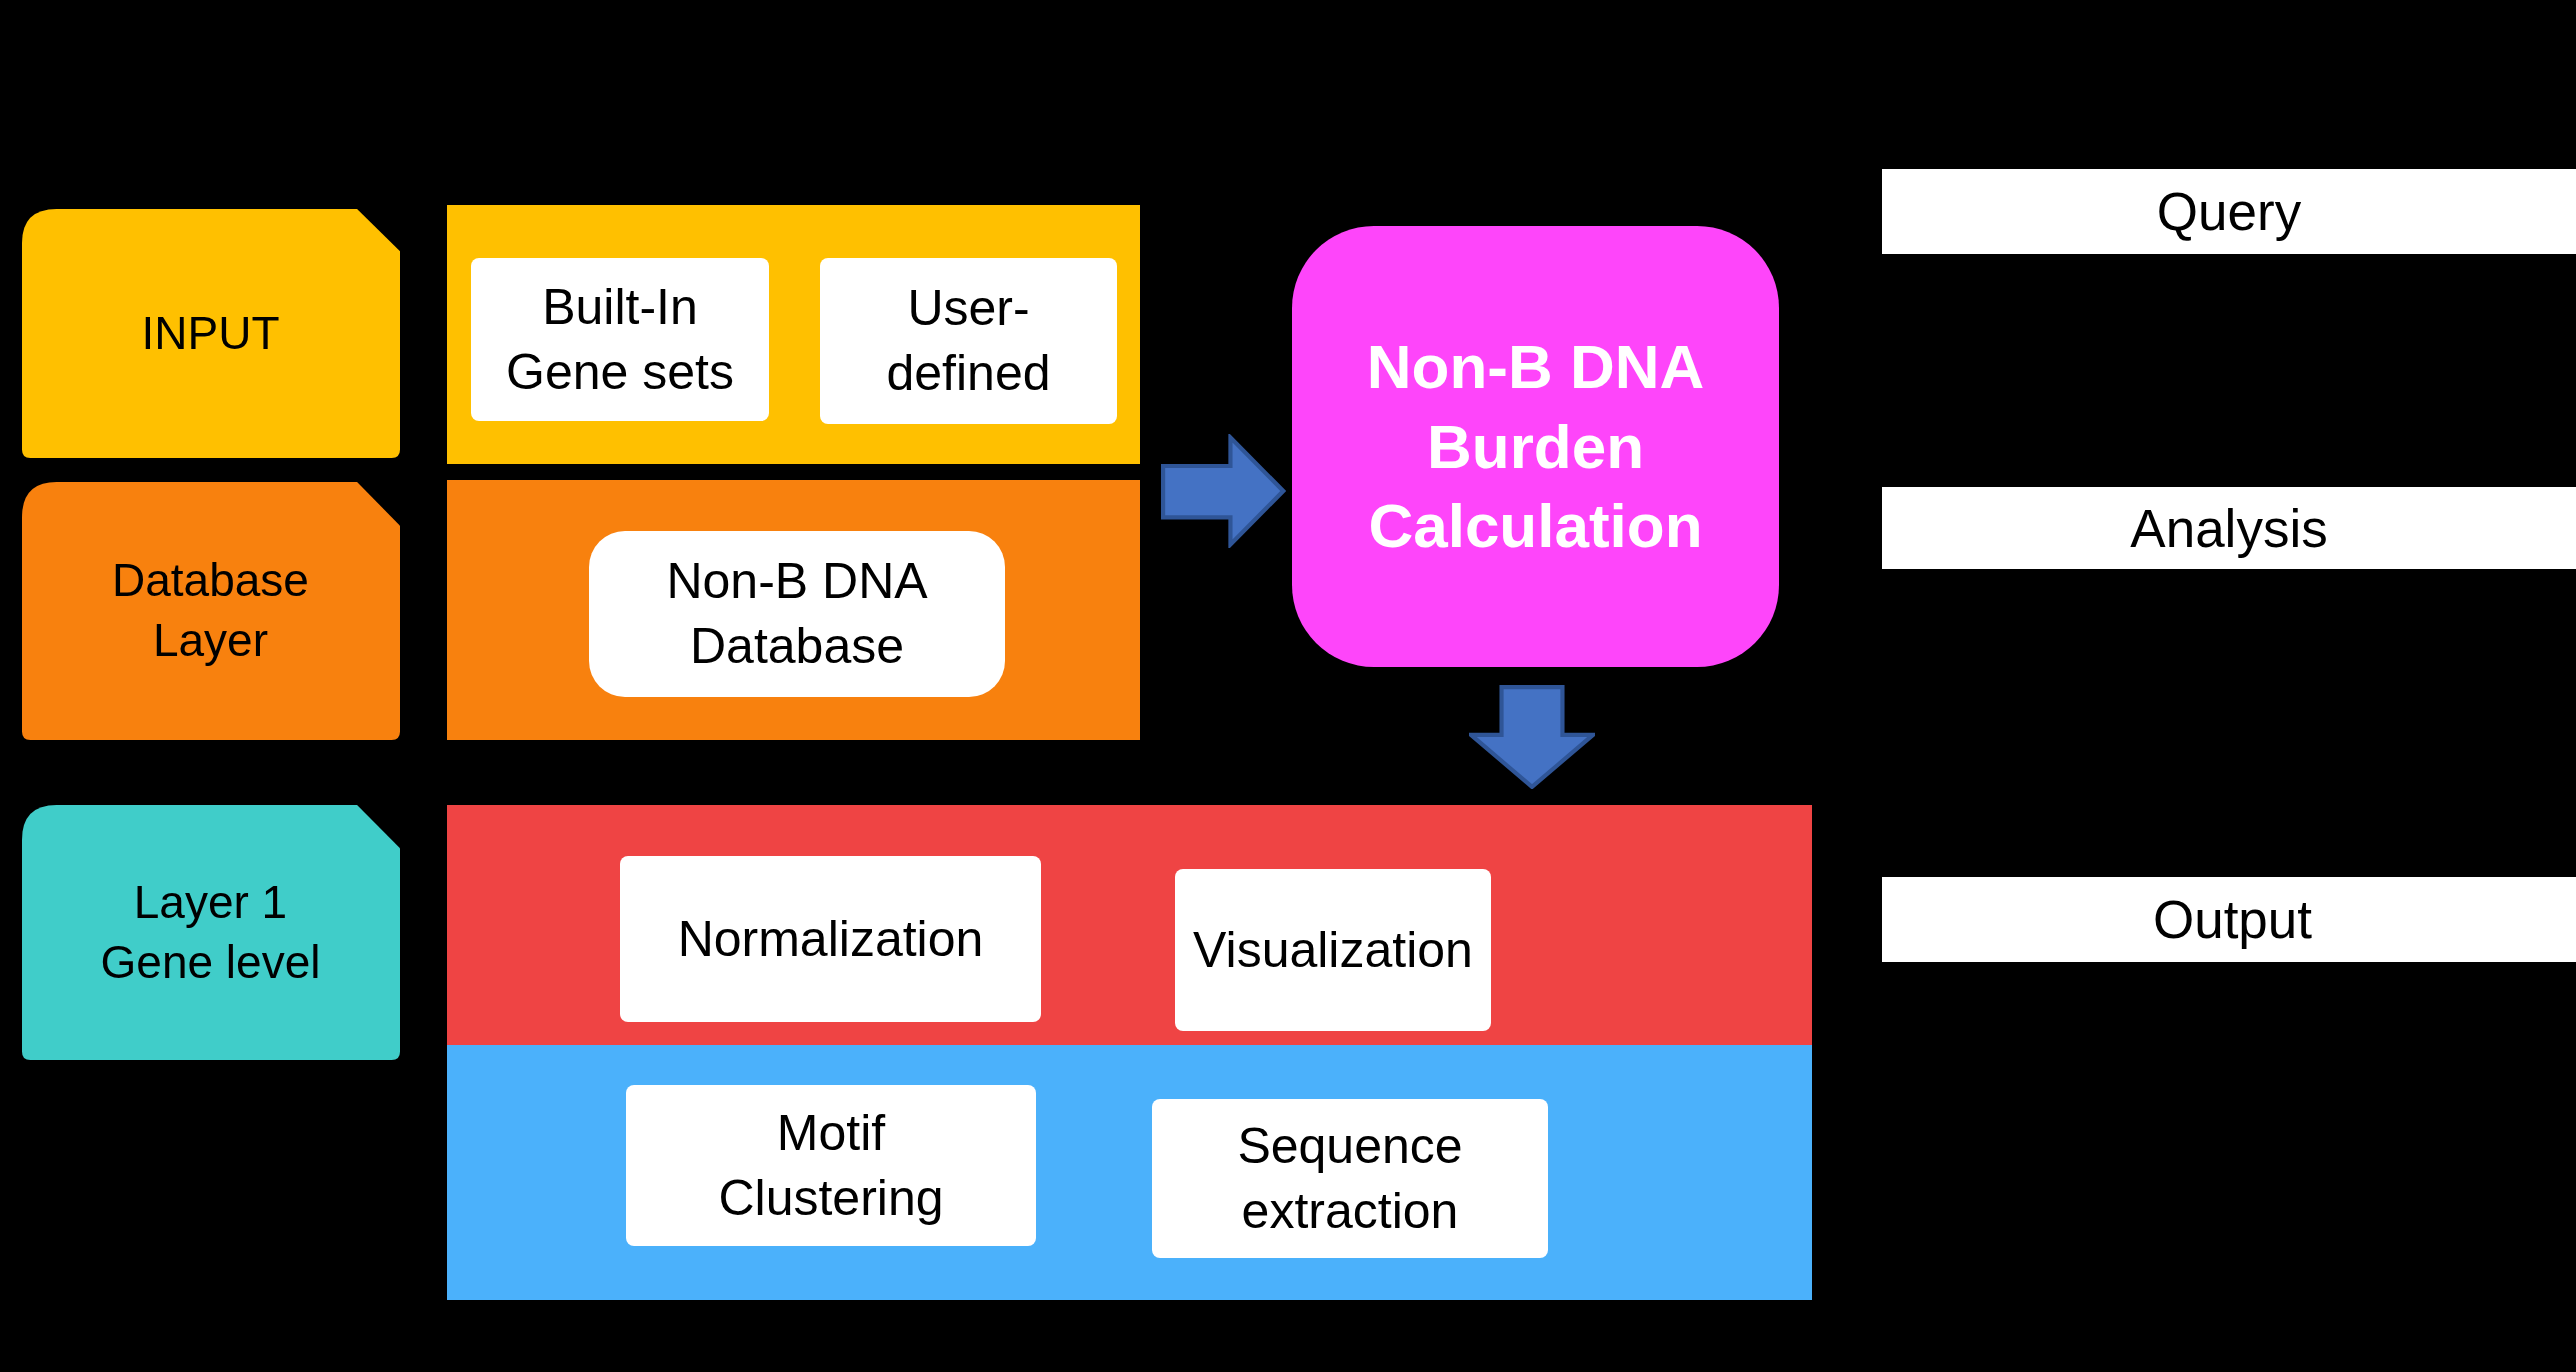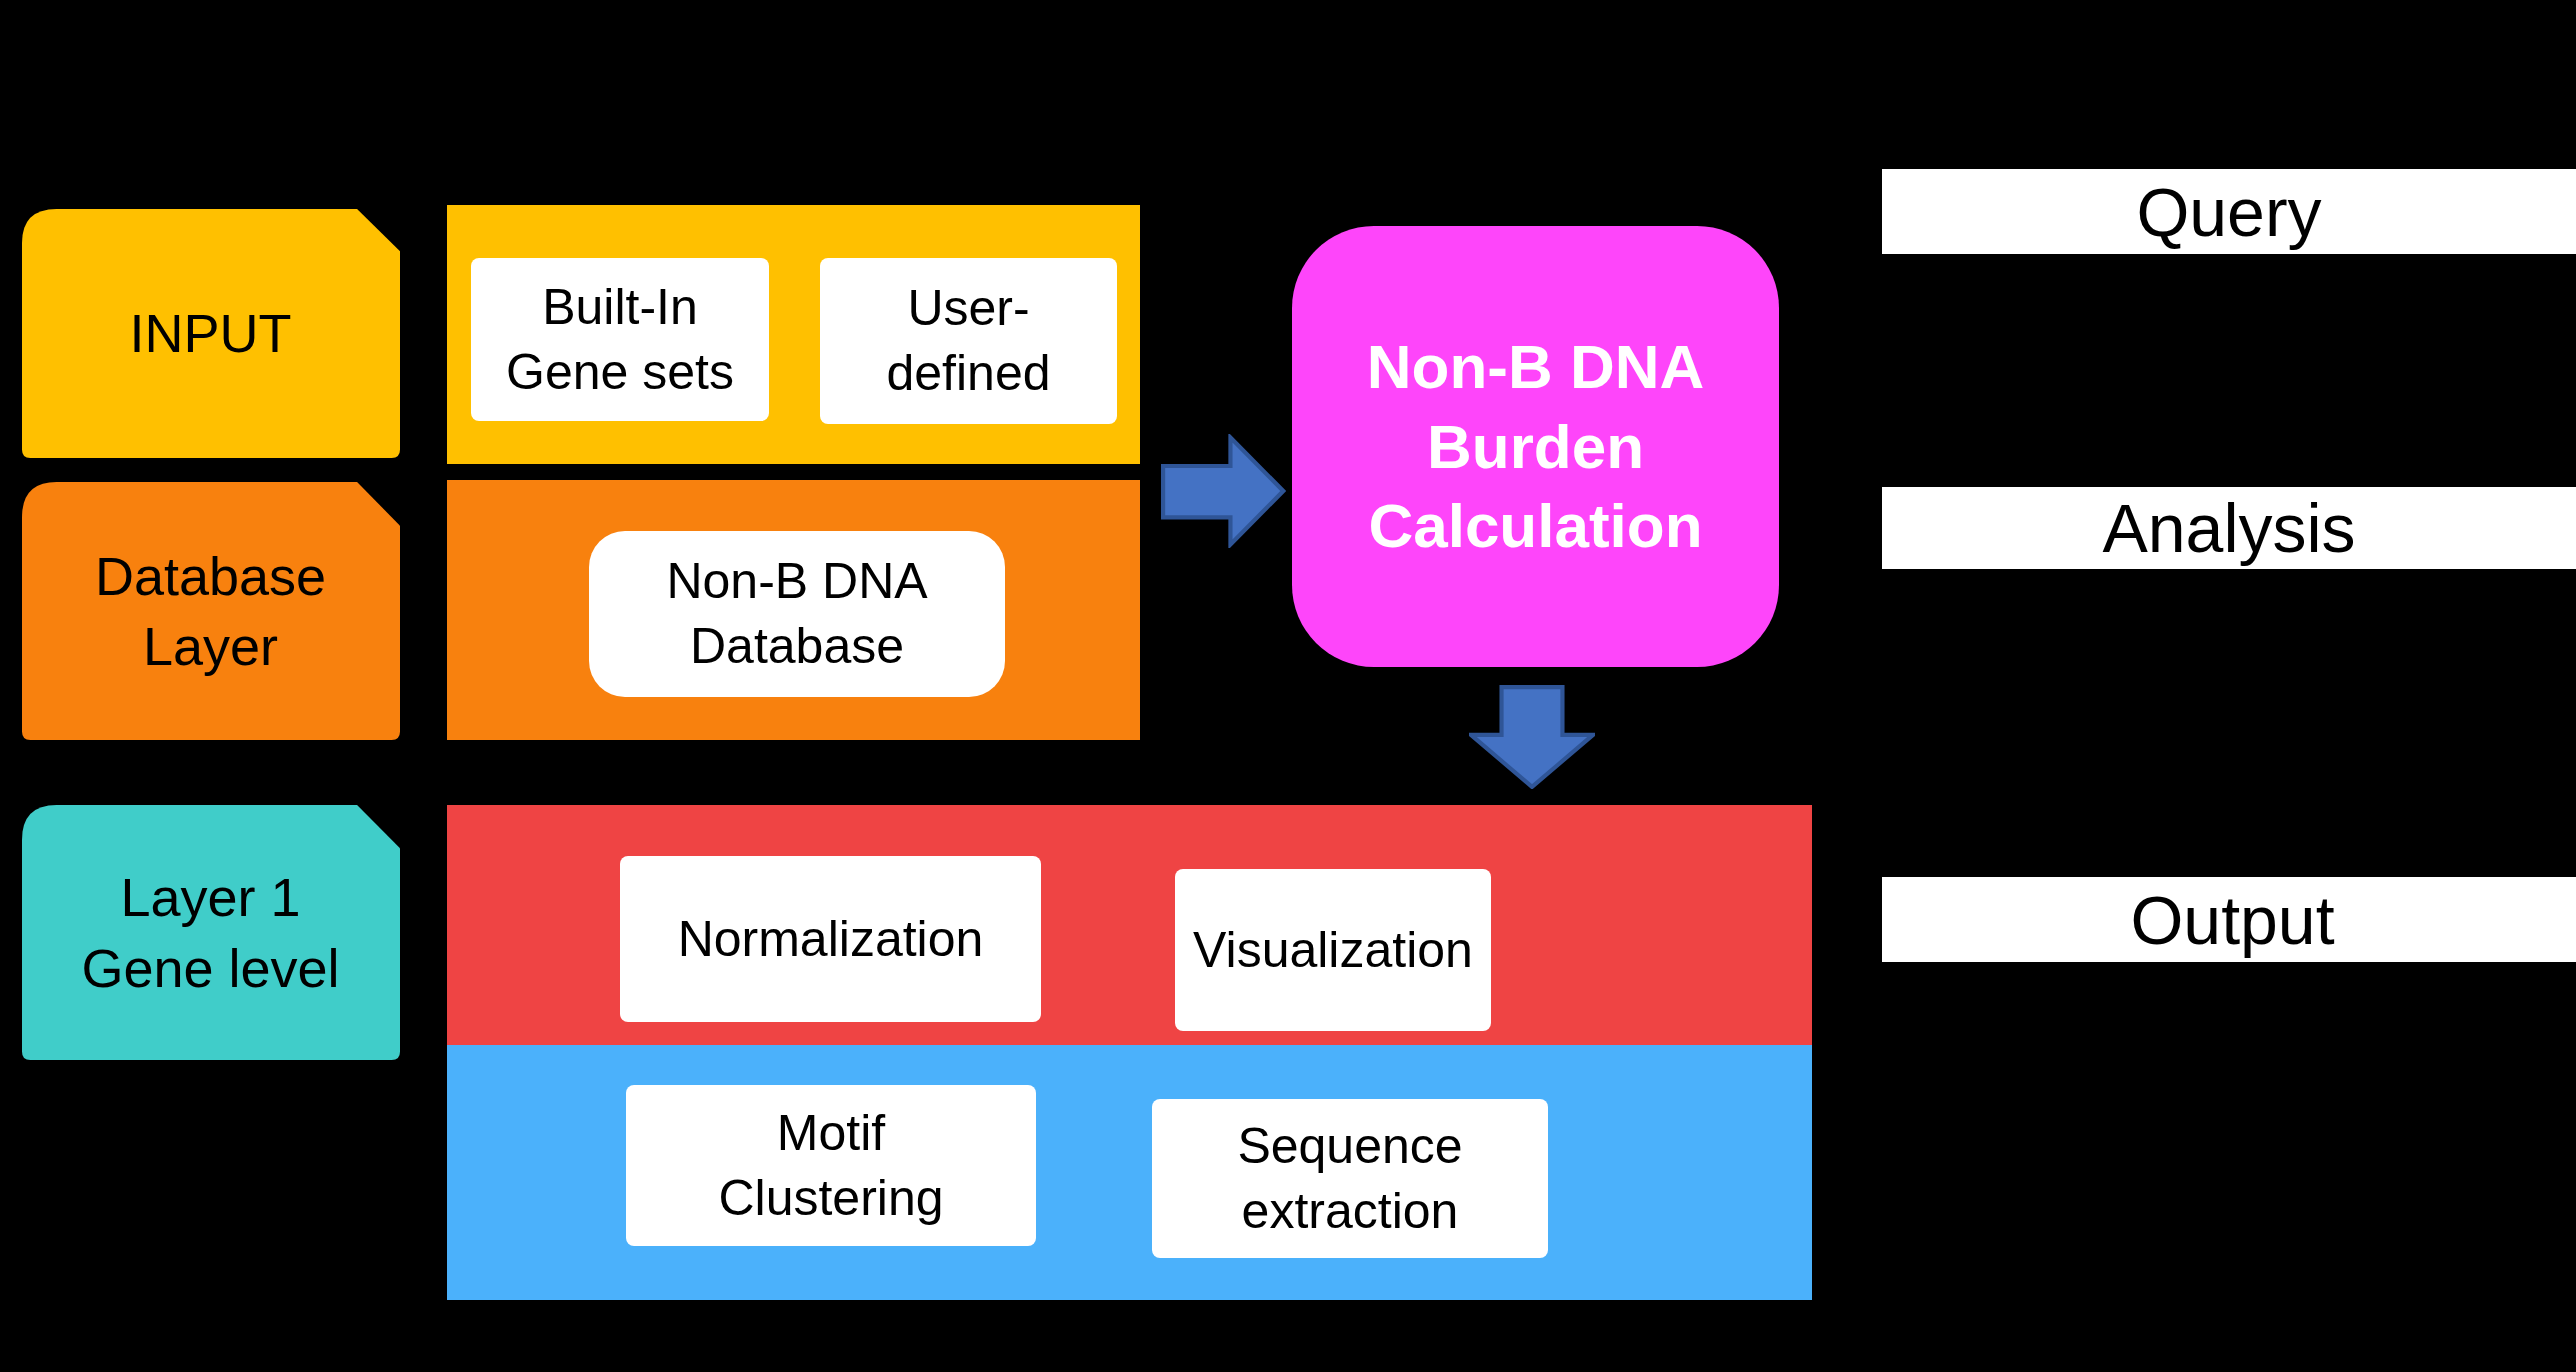--- a/index.html
+++ b/index.html
@@ -3,21 +3,21 @@
 <meta charset="utf-8">
 <style>
   html,body{margin:0;padding:0;background:#000;}
   .canvas{position:relative;width:2576px;height:1372px;background:#000000;overflow:hidden;
           font-family:"Liberation Sans", sans-serif;}
 
   
   .folder{position:absolute;left:21.5px;width:378px;}
   .folder svg{position:absolute;inset:0;width:100%;height:100%;display:block;}
   .folder .flabel{position:absolute;inset:0;display:flex;align-items:center;justify-content:center;
-                  text-align:center;font-size:54px;line-height:1.3;color:#000;white-space:pre-line;}
+                  text-align:center;font-size:46px;line-height:1.3;color:#000;white-space:pre-line;}
   #f-input   {top:209px;height:249px;color:#FFC000;}
   #f-db      {top:482px;height:258px;color:#F8810E;}
   #f-l1      {top:805px;height:255px;color:#40CDC9;}
   #f-l2      {top:1098px;height:255px;color:#4BB1FB;}
 
   
   .row{position:absolute;left:447px;}
   #r-input{top:205px;width:693px;height:259px;background:#FFC000;}
   #r-db   {top:480px;width:693px;height:260px;background:#F8810E;}
   #r-l1   {top:805px;width:1365px;height:257px;background:#ef4444;}
@@ -41,21 +41,21 @@
            text-align:center;color:#FFFFFF;font-weight:bold;font-size:62px;line-height:1.28;
            white-space:pre-line;}
 
   
   .arrow{position:absolute;}
   #arrow-right{left:1161px;top:434px;width:125px;height:114px;}
   #arrow-down {left:1469px;top:685px;width:126px;height:104px;}
 
   
   .stage{position:absolute;left:1882px;right:0;background:#FFFFFF;display:flex;align-items:center;
-         justify-content:center;font-size:68px;color:#000;}
+         justify-content:center;font-size:53px;color:#000;}
   #s-query   {top:169px; height:85px;}
   #s-analysis{top:487px; height:82px;}
   #s-output  {top:877px;height:85px;padding-left:7px;}
 </style>
 </head>
 <body>
 
 <div class="canvas">
 
   <div class="folder" id="f-input">

